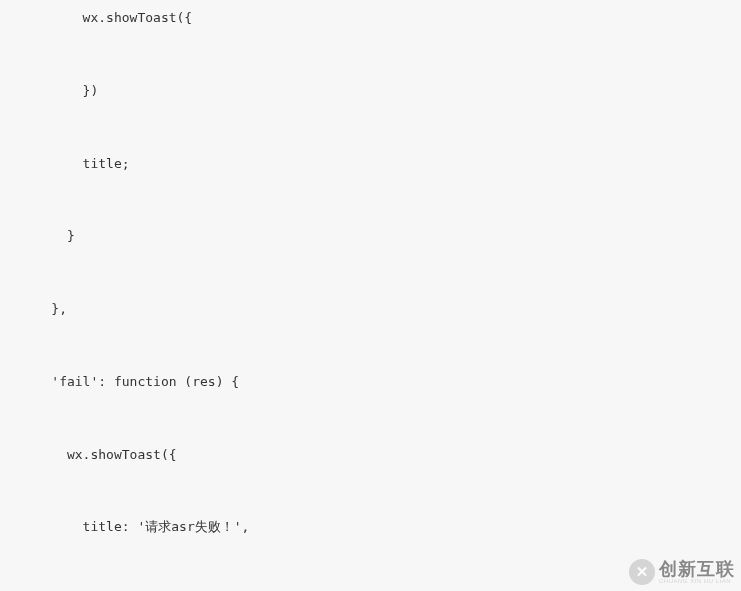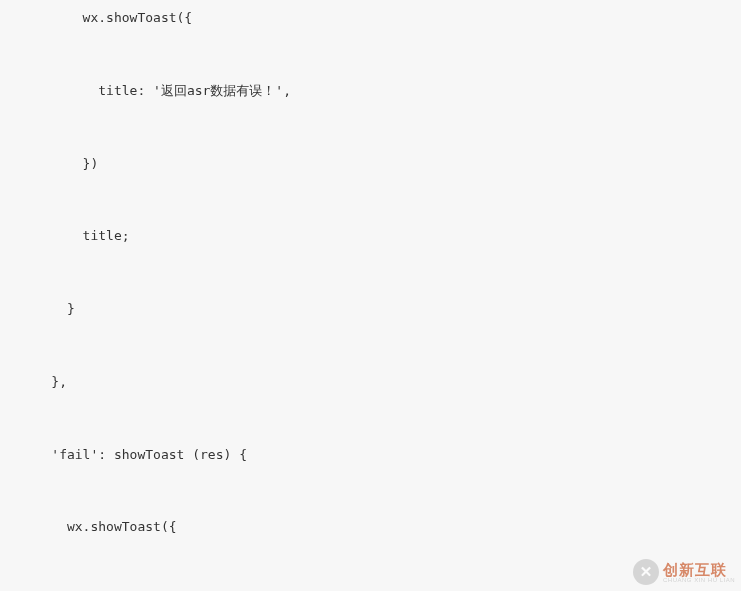--- a/index.html
+++ b/index.html
@@ -45,41 +45,40 @@
     font-size: 15px;
     margin-right: 4px;
   }
   .wm-text {
     display: flex;
     flex-direction: column;
     line-height: 1;
     font-family: "Microsoft YaHei", Arial, sans-serif;
   }
   .wm-main {
-    font-size: 15px;
-    color: #c2410c;
+    font-size: 18px;
+    color: #404040;
     font-weight: bold;
     letter-spacing: 1px;
   }
   .wm-sub {
     font-size: 6px;
     color: #bbb;
     letter-spacing: 0.5px;
   }
 </style>
 </head>
 <body>
 
 <pre><span class="code-line">        wx.showToast({</span>
-<span class="code-line">          title: '返回asr数据有误！',</span>
 <span class="code-line">        })</span>
 <span class="code-line">        title;</span>
 <span class="code-line">      }</span>
 <span class="code-line">    },</span>
-<span class="code-line">    'fail': showToast (res) {</span>
+<span class="code-line">    'fail': function (res) {</span>
 <span class="code-line">      wx.showToast({</span>
 <span class="code-line">        title: '请求asr失败！',</span>
 
 
 
 
 </pre>
 
 <div class="watermark">
   <div class="wm-icon">✕</div>

